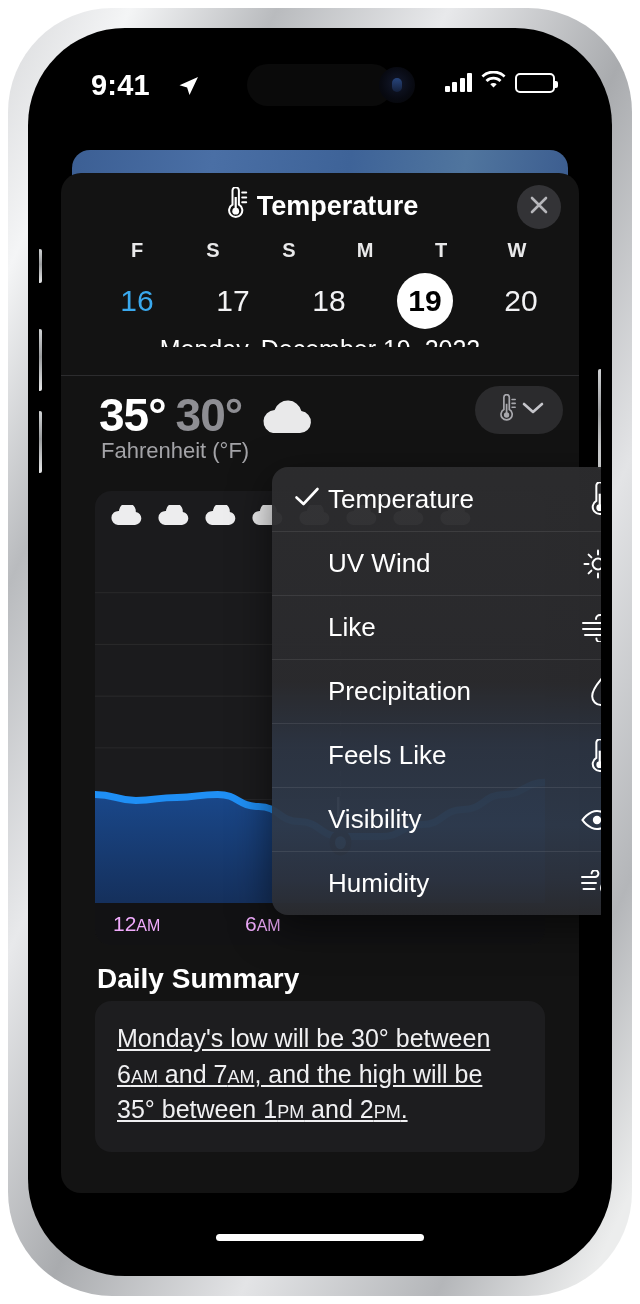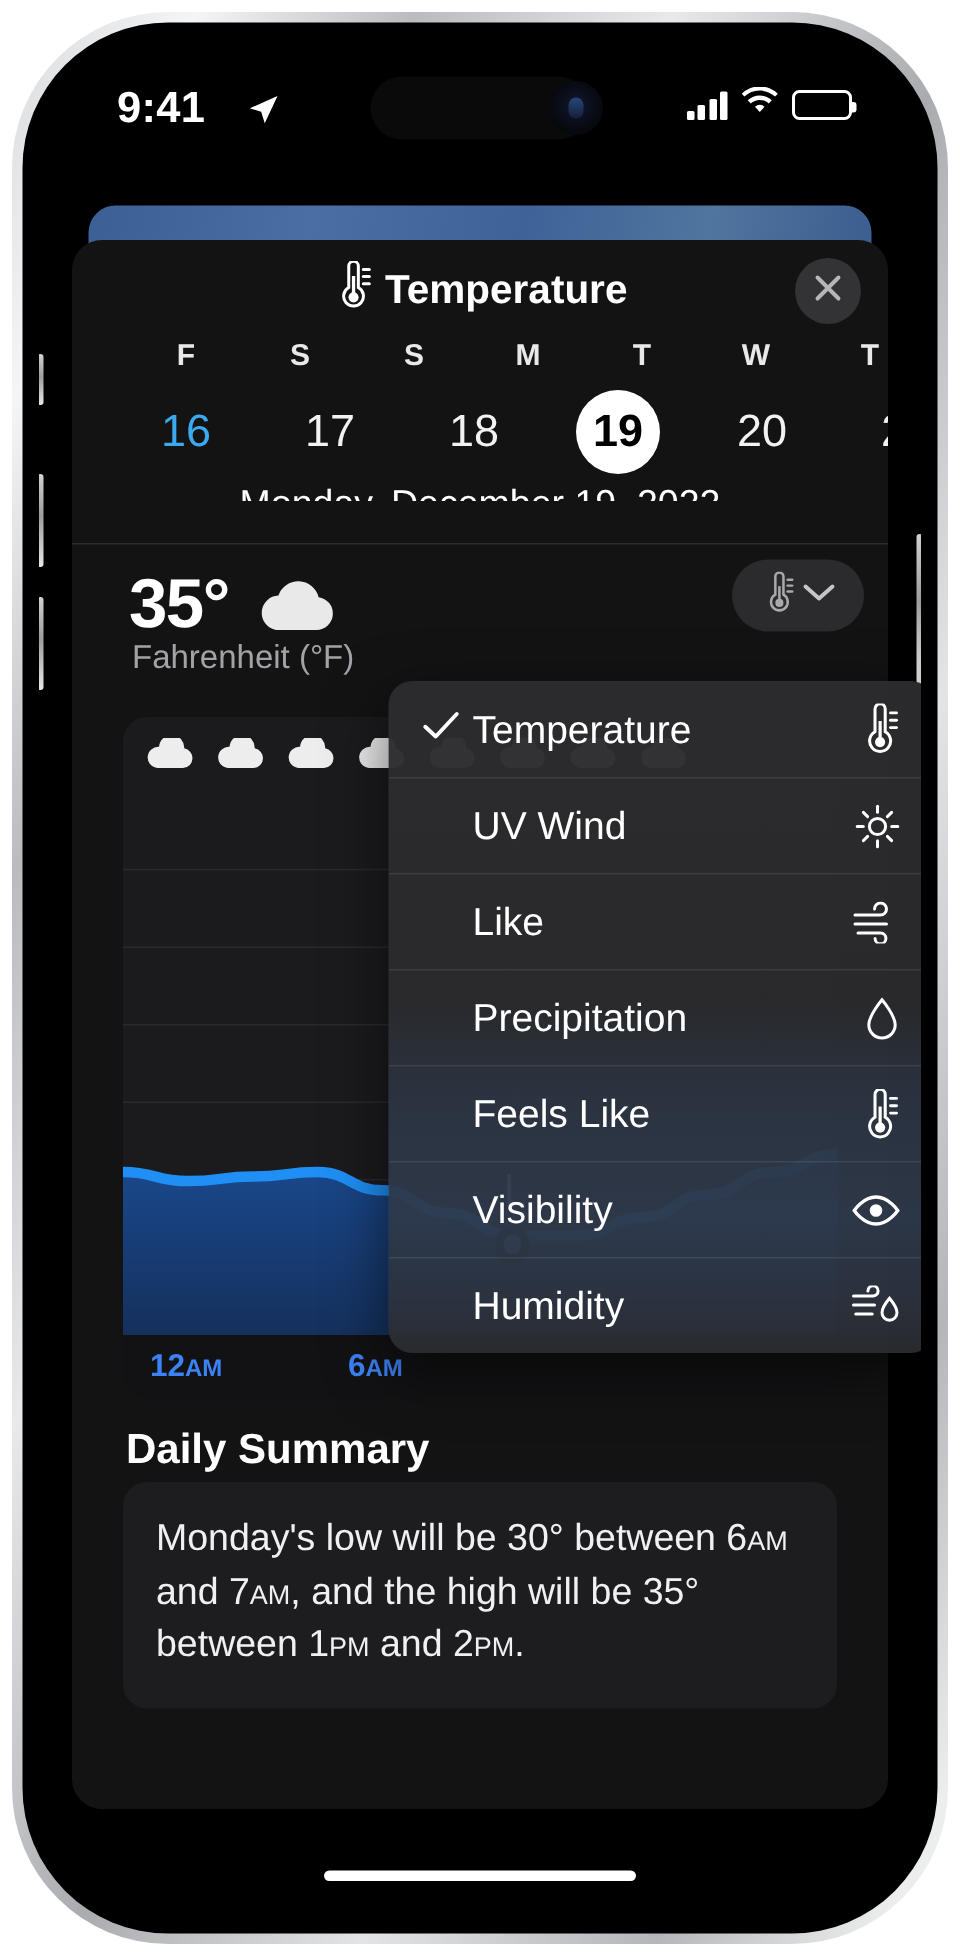--- a/index.html
+++ b/index.html
@@ -10,21 +10,21 @@
     overflow: hidden;
   }
 
   
   #device-frame {
     position: absolute;
     left: 8px; top: 8px;
     width: 624px; height: 1288px;
     border-radius: 104px;
     background: linear-gradient(115deg,#d9dadc 0%,#f4f5f6 10%,#b9bbbe 22%,#e8e9eb 36%,#a9abae 52%,#e3e4e6 68%,#b4b6b9 84%,#eceded 96%);
-    padding: 7px;
+    padding: 20px;
   }
   #device-bezel {
     width: 100%; height: 100%;
     border-radius: 97px;
     background: #000;
     padding: 11px;
   }
   #screen {
     position: relative;
     width: 100%; height: 100%;
@@ -178,36 +178,36 @@
   #cloud-row .cloudlet { position: absolute; top: 8px; }
   #plot {
     position: absolute; left: 0; right: 0; top: 50px; bottom: 42px;
   }
   #axis-row {
     position: absolute; left: 0; right: 0; bottom: 0; height: 42px;
     background: #121214;
   }
   .axis-tick {
     position: absolute; bottom: 9px;
-    color: #3b82f6; font-size: 21px; font-weight: 700;
+    color: #f0abfc; font-size: 21px; font-weight: 400;
   }
   .axis-tick .sm { font-size: 16px; }
 
   
   #daily-summary-title {
     position: absolute; left: 36px; top: 790px;
     color: #fff; font-size: 28px; font-weight: 700;
   }
   #summary-card {
     position: absolute; left: 34px; right: 34px; top: 828px;
     background: #1d1d1f; border-radius: 16px;
     padding: 20px 22px 24px 22px;
   }
   #summary-text {
-    color: #f0f0f2; font-size: 25px; line-height: 1.42;
+    color: #f0f0f2; font-size: 25px; line-height: 1.42; text-decoration: underline;
   }
   #summary-text .sm { font-size: 18px; }
 
   
   #metric-menu {
     position: absolute; left: 233px; top: 428px; width: 364px;
     border-radius: 16px; overflow: hidden; z-index: 30;
     background: linear-gradient(180deg,
         rgba(44,44,46,.965) 0%,
         rgba(42,42,45,.965) 48%,
@@ -334,20 +334,21 @@
                 <span>41</span>
               </div>
             </div>
       <div id="full-date">Monday, December 19, 2022</div>
     </div>
 
     <div id="divider"></div>
 
     <div id="temp-row">
       <span id="temp-hi">35°</span>
+      <span id="temp-lo">30°</span>
       <span id="cond-icon">
         <svg width="58" height="38" viewBox="0 0 58 38">
           <path d="M15 35h27a11 11 0 0 0 1.4-21.9A14 14 0 0 0 16.6 12 11.6 11.6 0 0 0 15 35z" fill="#e9e9ea"></path>
         </svg>
       </span>
       <span id="unit-label">Fahrenheit (°F)</span>
       <div id="metric-pill">
         <span>
           <svg width="22" height="28" viewBox="0 0 26 32">
             <path d="M10.5 3.4a3.2 3.2 0 0 1 6.4 0v14.3a6.6 6.6 0 1 1-6.4 0z" fill="none" stroke="#a8a8ad" stroke-width="2"></path>

